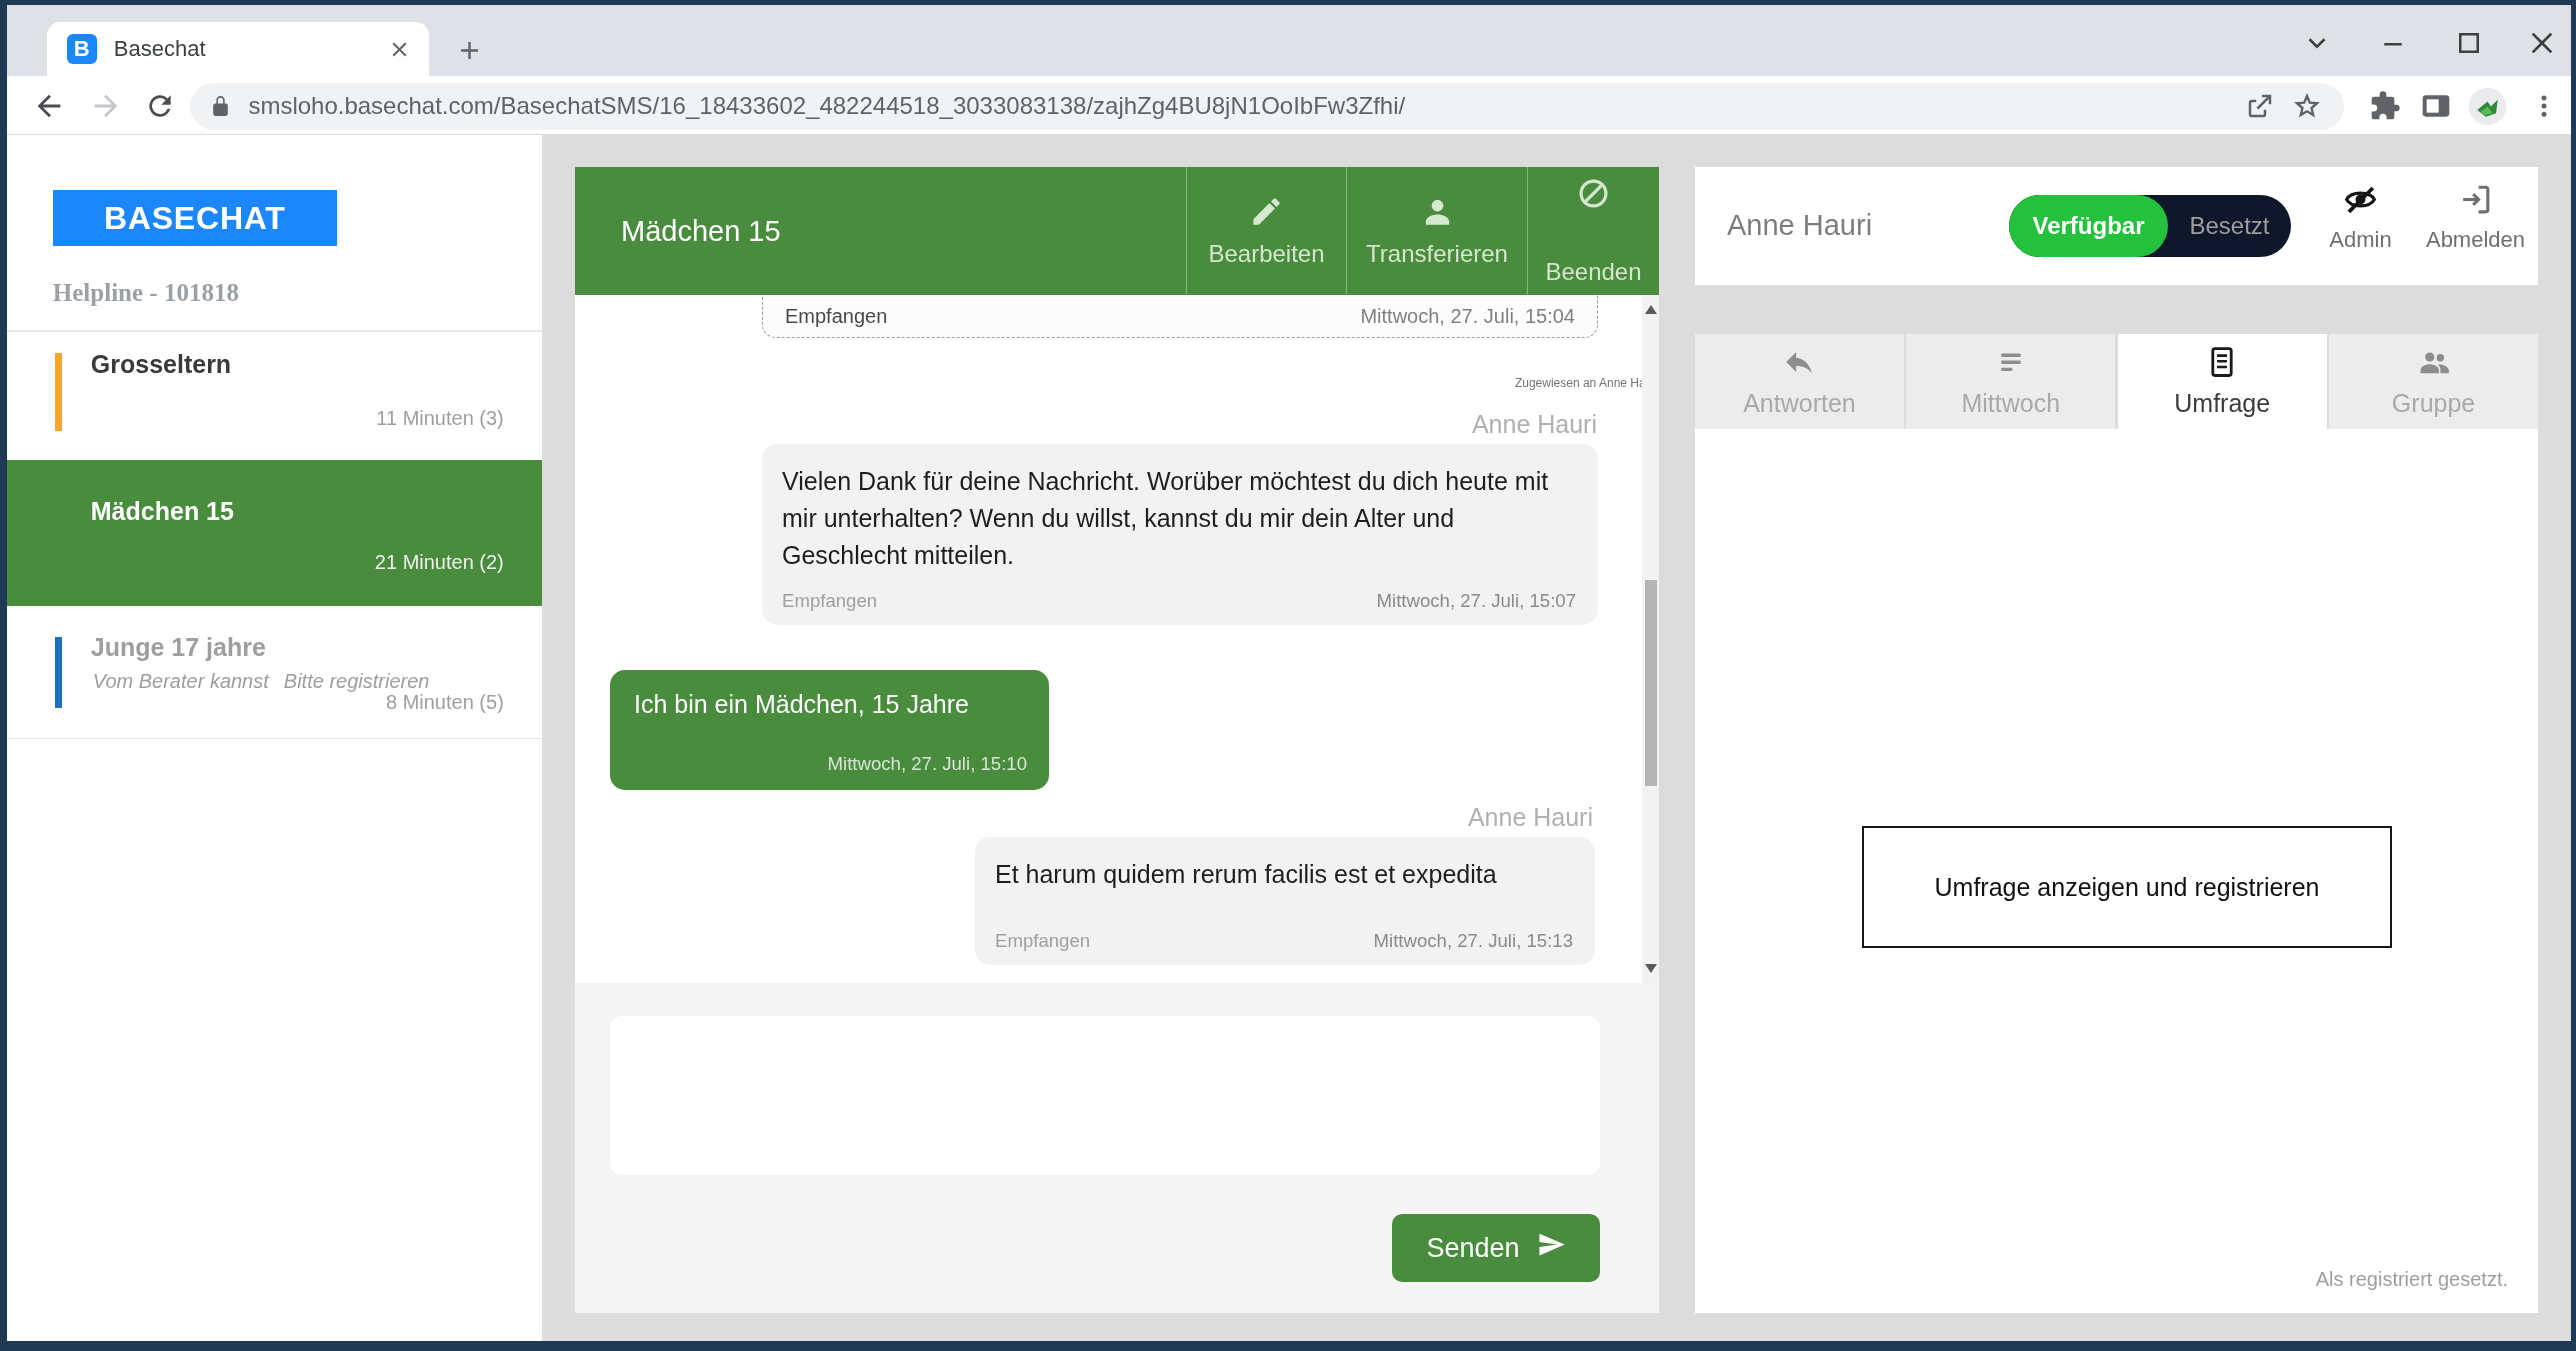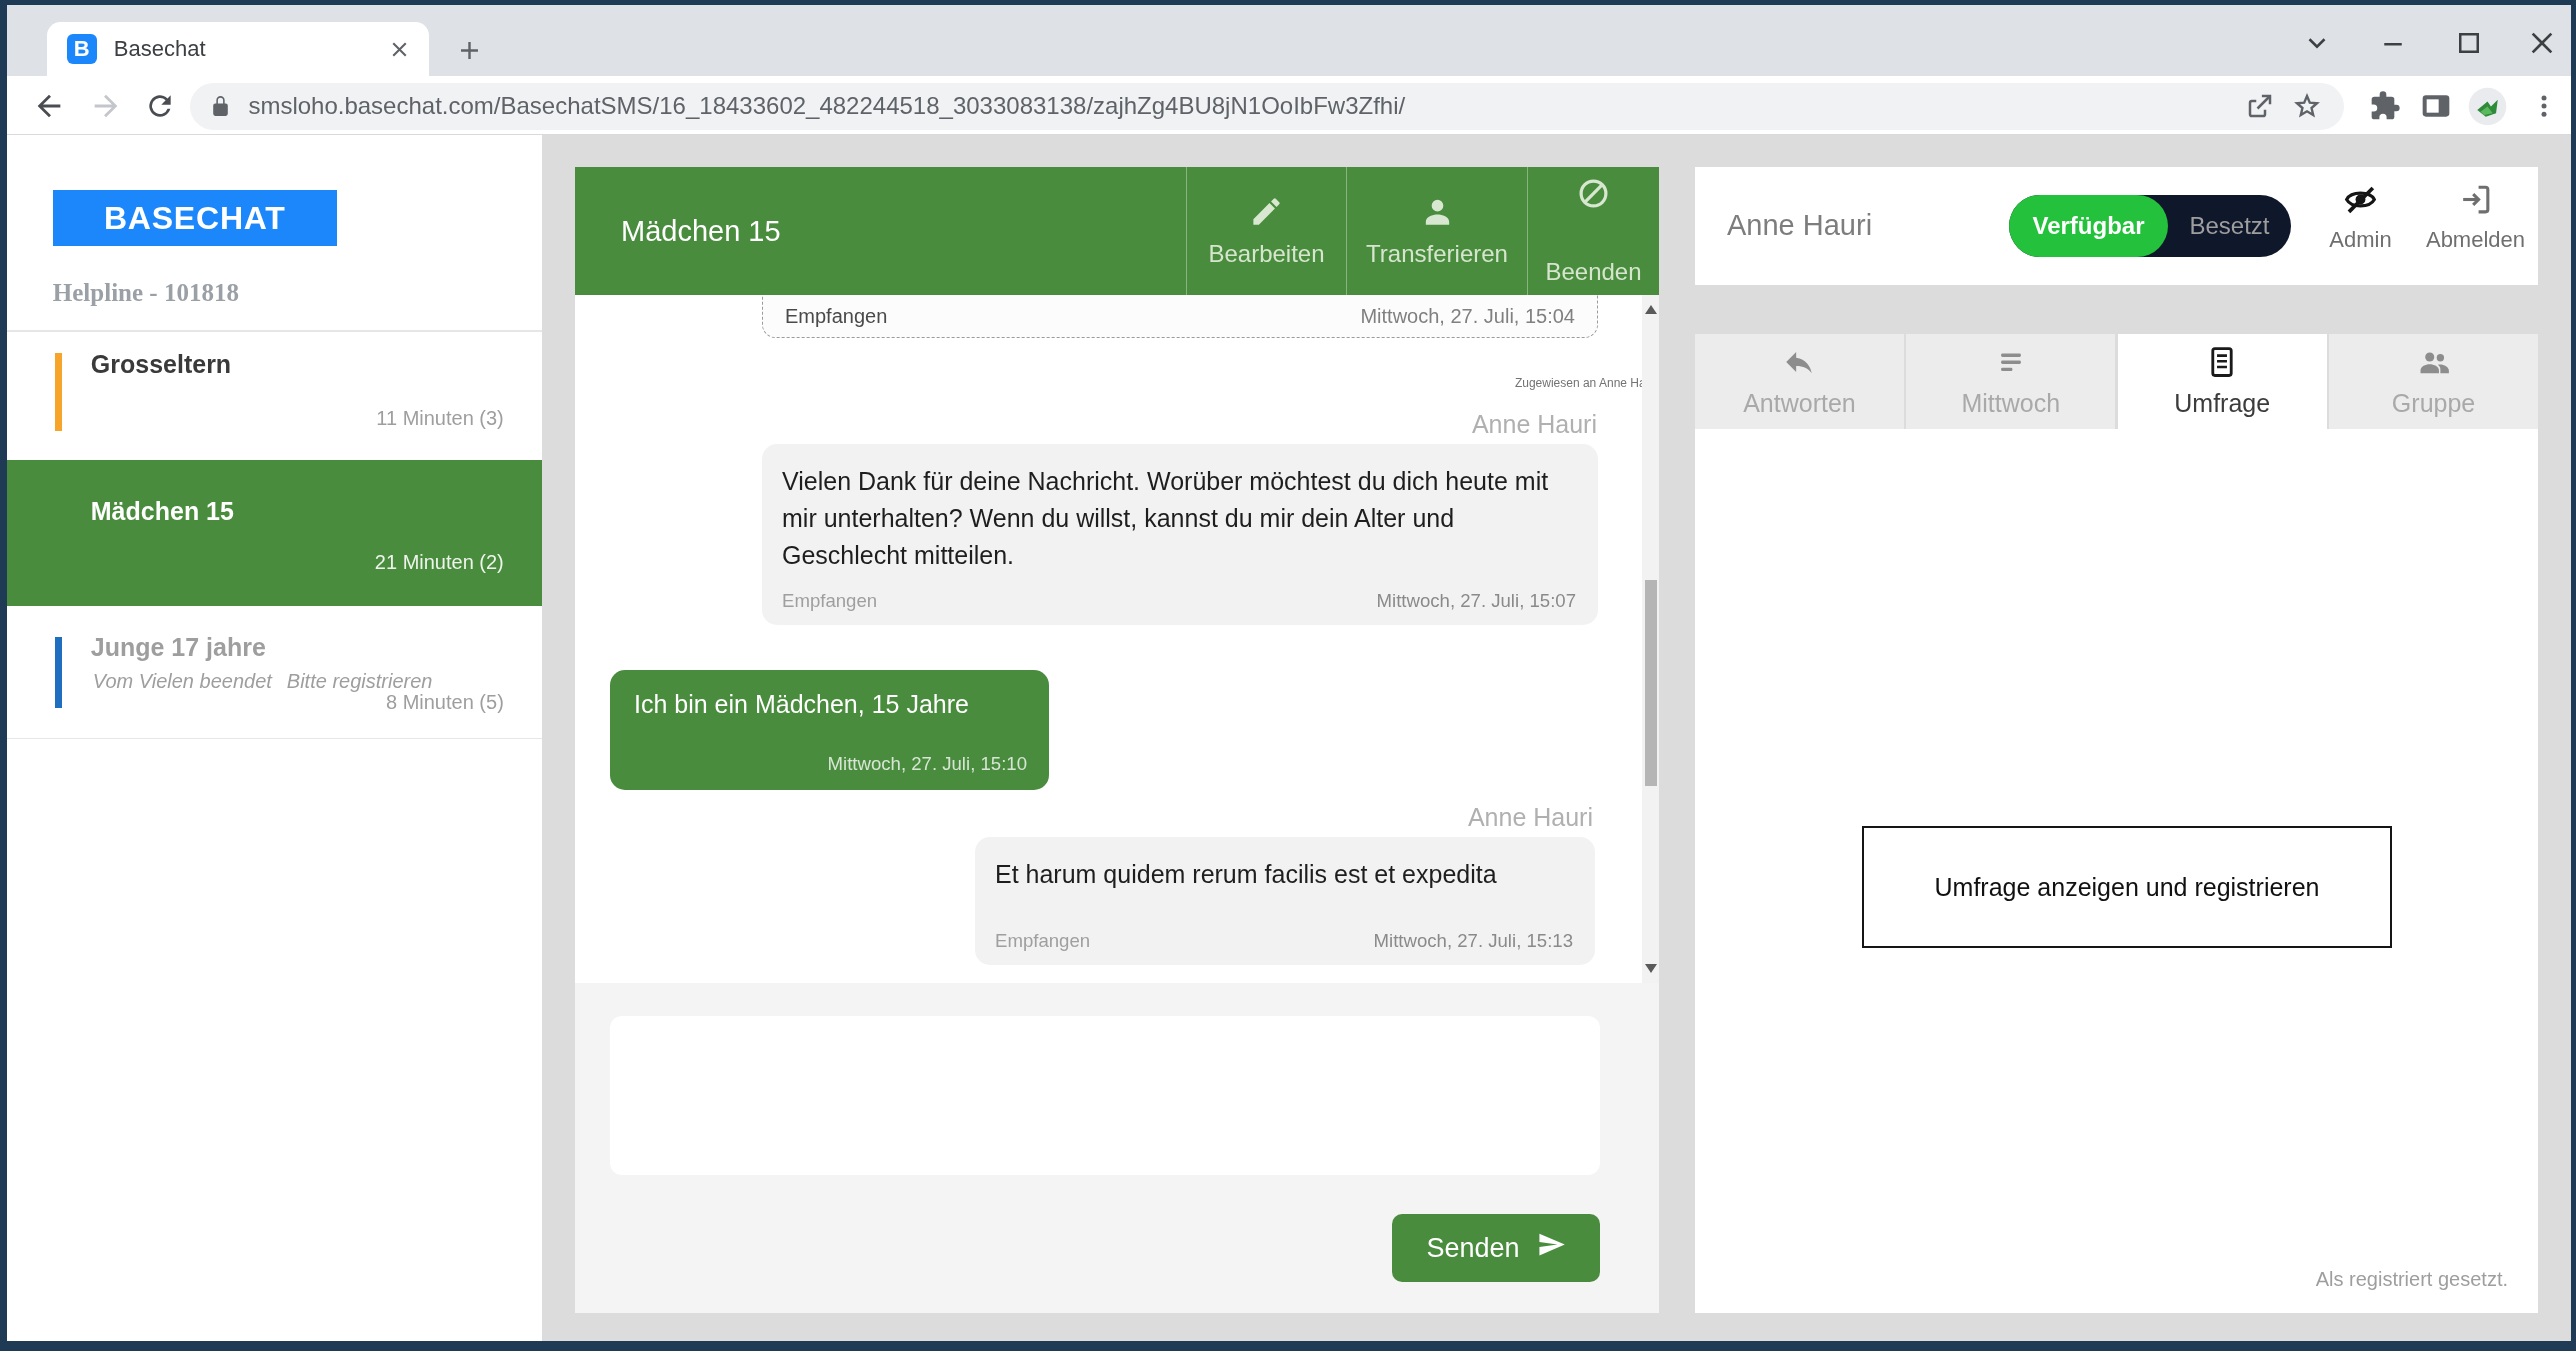--- a/index.html
+++ b/index.html
@@ -228,21 +228,21 @@
 
     <div class="chat-item ci-2">
       <div class="ci-title" style="top:37px;">Mädchen 15</div>
       <div class="ci-time" style="top:91px;">21 Minuten (2)</div>
     </div>
 
     <div class="chat-item ci-3">
       <div class="accent-bar" style="top:29px; height:71px; background:#1f6fc0;"></div>
       <div class="ci-title" style="top:25px;">Junge 17 jahre</div>
       <div class="ci-sub">
-        <span>Vom Vielen beendet</span><span>Bitte registrieren</span>
+        <span>Vom Berater kannst</span><span>Bitte registrieren</span>
       </div>
       <div class="ci-time" style="top:83px;">8 Minuten (5)</div>
     </div>
   </div>
 
   <div class="center">
     <div class="chat-header">
       <div class="ch-title">Mädchen 15</div>
       <div class="ch-btn" style="width:160px;">
         <span>

